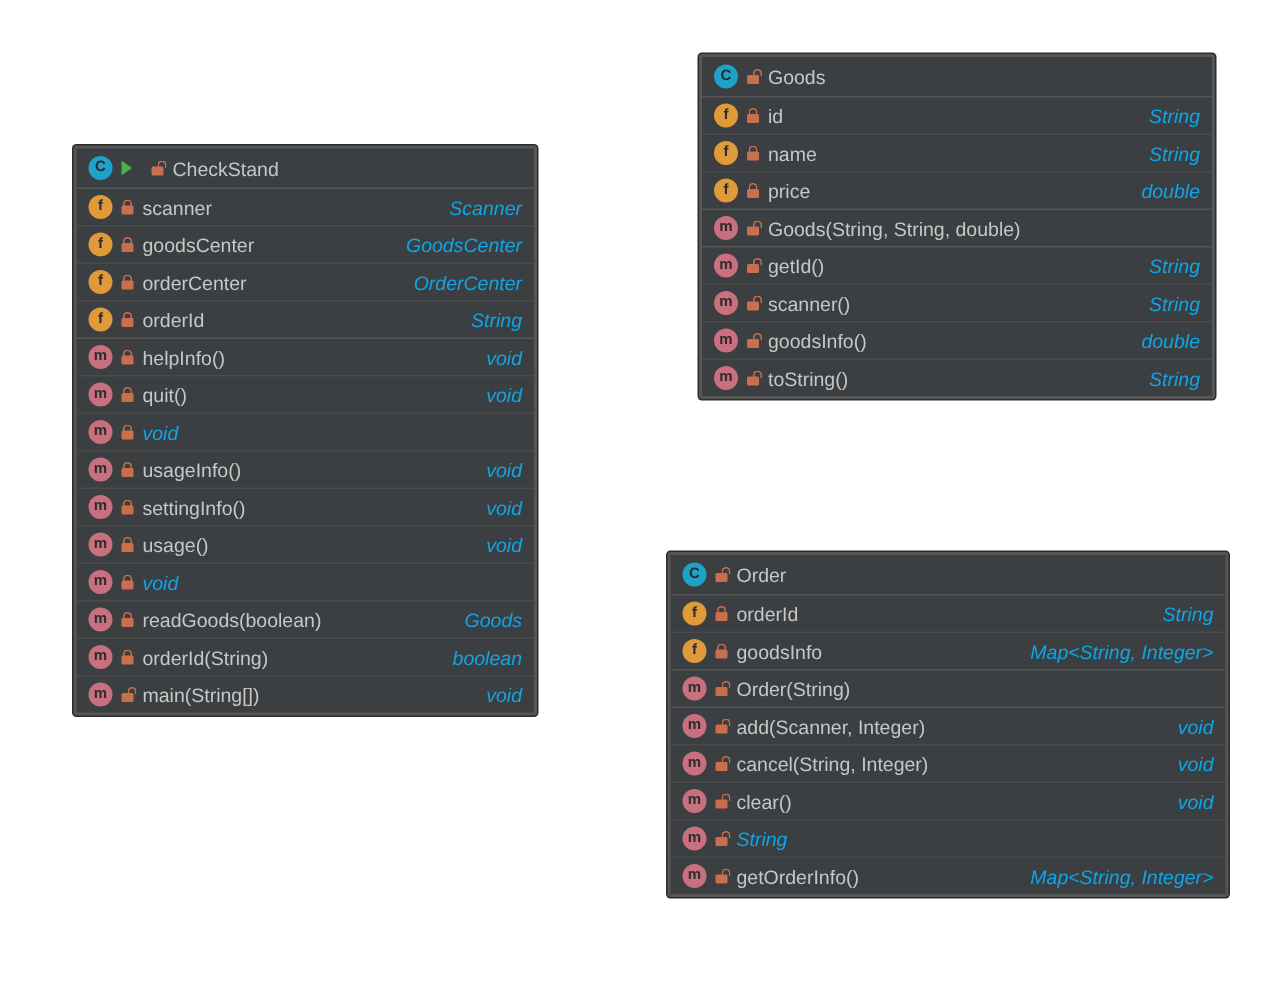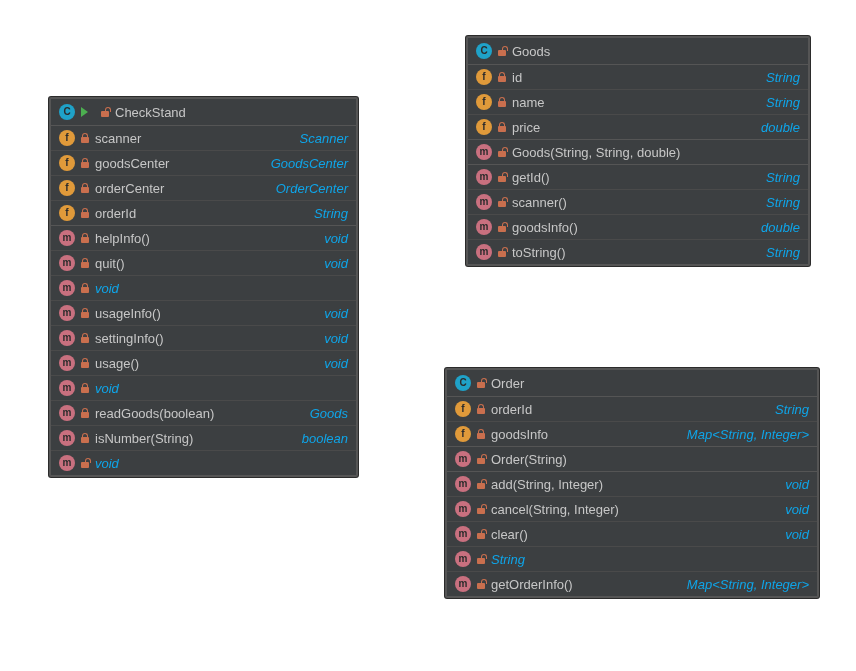--- a/index.html
+++ b/index.html
@@ -101,26 +101,27 @@
       </div>
     <div class="uml-row">
         <span class="ic ic-m">m</span>
         <span class="lock"></span>
         <span class="name">readGoods(boolean)</span>
         <span class="type">Goods</span>
       </div>
     <div class="uml-row">
         <span class="ic ic-m">m</span>
         <span class="lock"></span>
-        <span class="name">isNumber(String)</span>
+        <span class="name">orderId(String)</span>
         <span class="type">boolean</span>
       </div>
     <div class="uml-row">
         <span class="ic ic-m">m</span>
         <span class="lock open"></span>
+        <span class="name">main(String[])</span>
         <span class="type">void</span>
       </div>
   </div>
 
   <div class="uml" style="left:466px;top:36px;width:340px">
     <div class="uml-header">
       <span class="ic ic-c">C</span>
       <span class="lock open"></span>
       <span class="title">Goods</span>
     </div>
@@ -192,21 +193,21 @@
         <span class="type">Map&lt;String, Integer&gt;</span>
       </div>
     <div class="uml-row uml-sep">
         <span class="ic ic-m">m</span>
         <span class="lock open"></span>
         <span class="name">Order(String)</span>
       </div>
     <div class="uml-row">
         <span class="ic ic-m">m</span>
         <span class="lock open"></span>
-        <span class="name">add(String, Integer)</span>
+        <span class="name">add(Scanner, Integer)</span>
         <span class="type">void</span>
       </div>
     <div class="uml-row">
         <span class="ic ic-m">m</span>
         <span class="lock open"></span>
         <span class="name">cancel(String, Integer)</span>
         <span class="type">void</span>
       </div>
     <div class="uml-row">
         <span class="ic ic-m">m</span>

